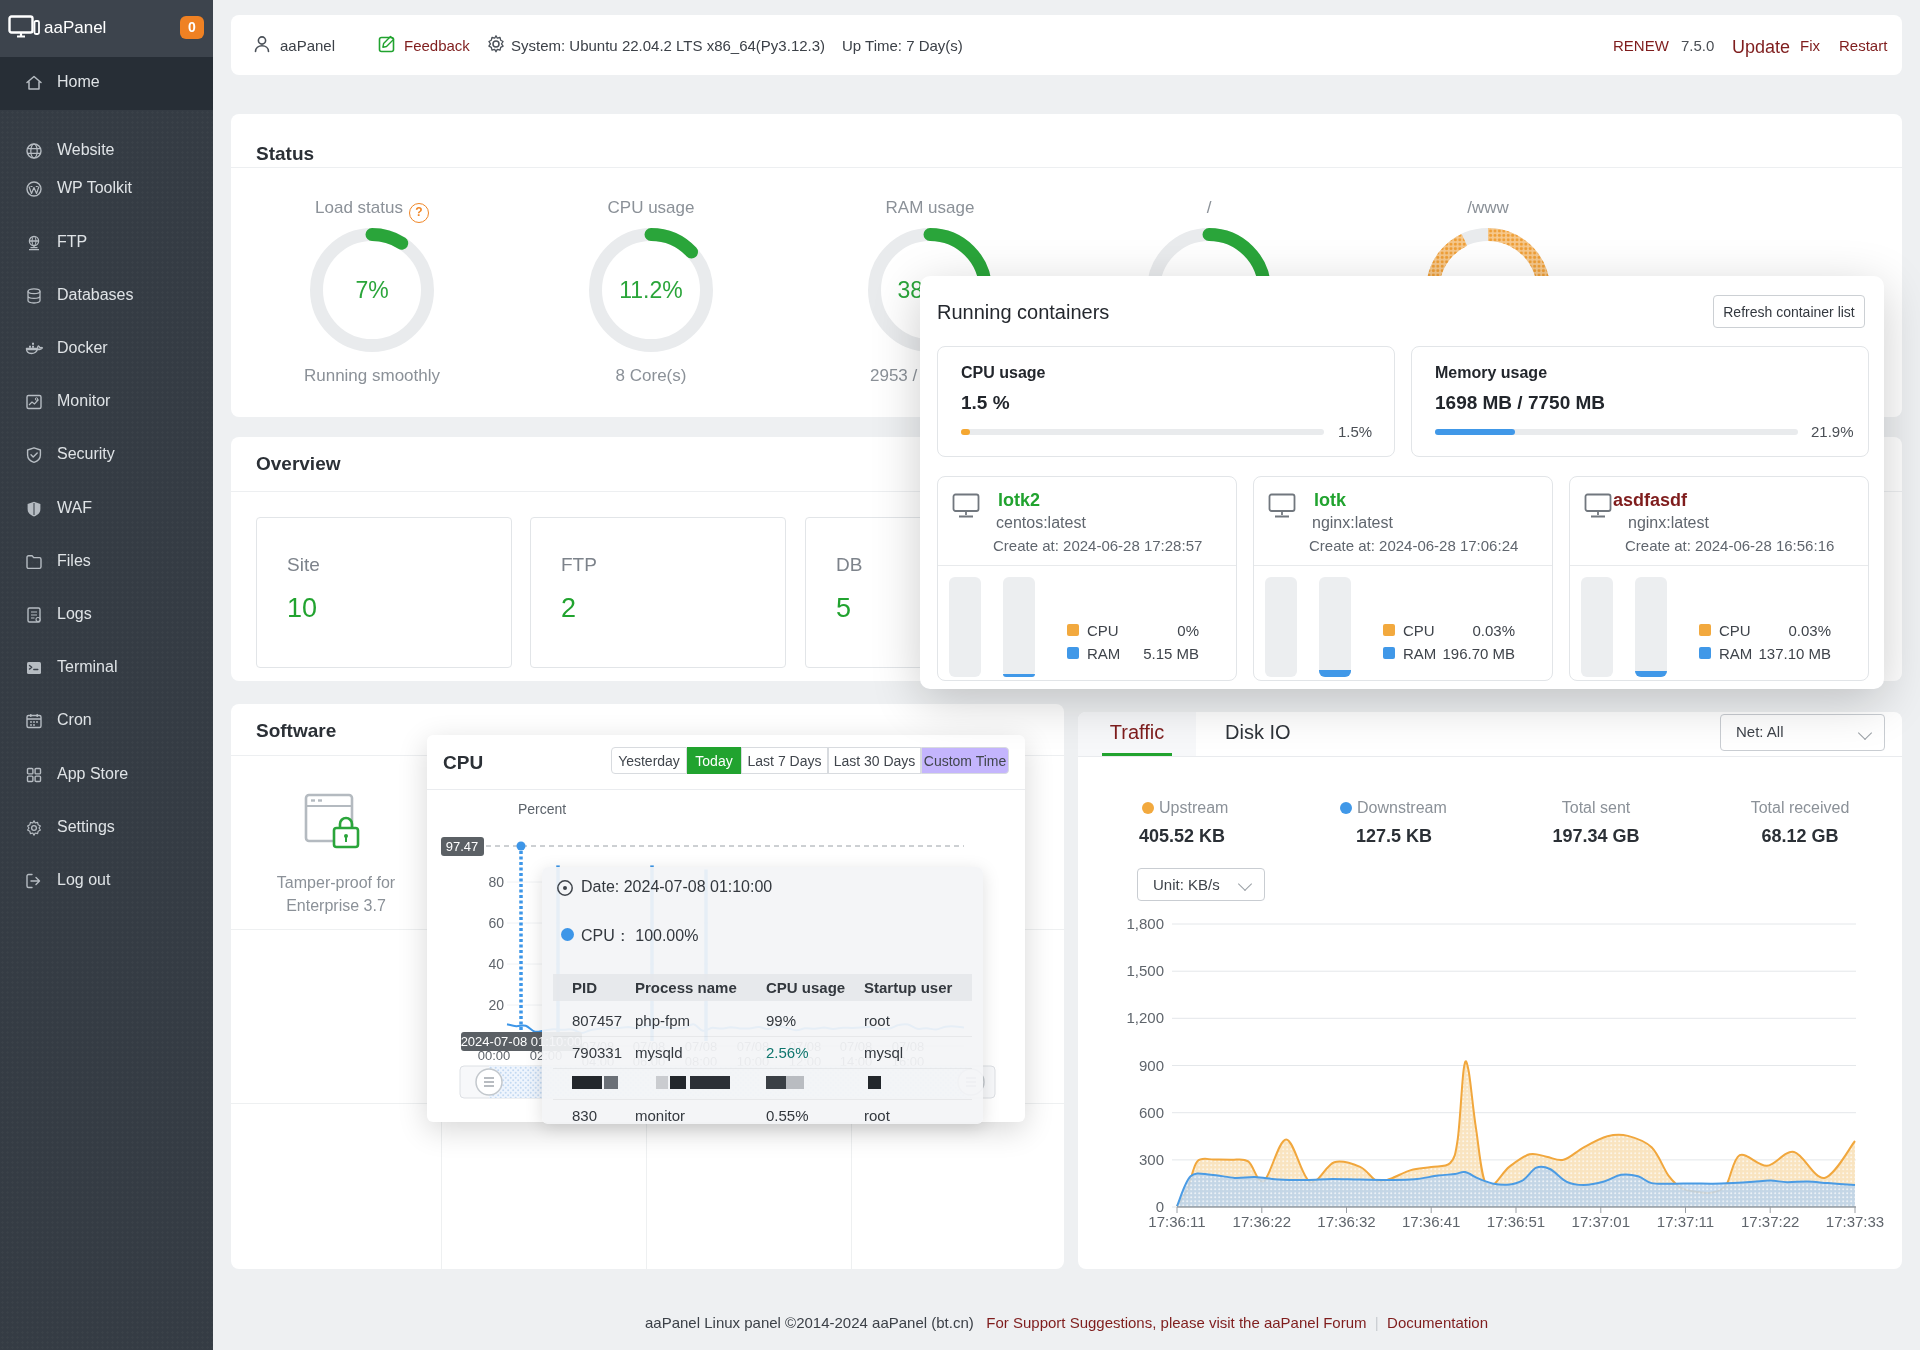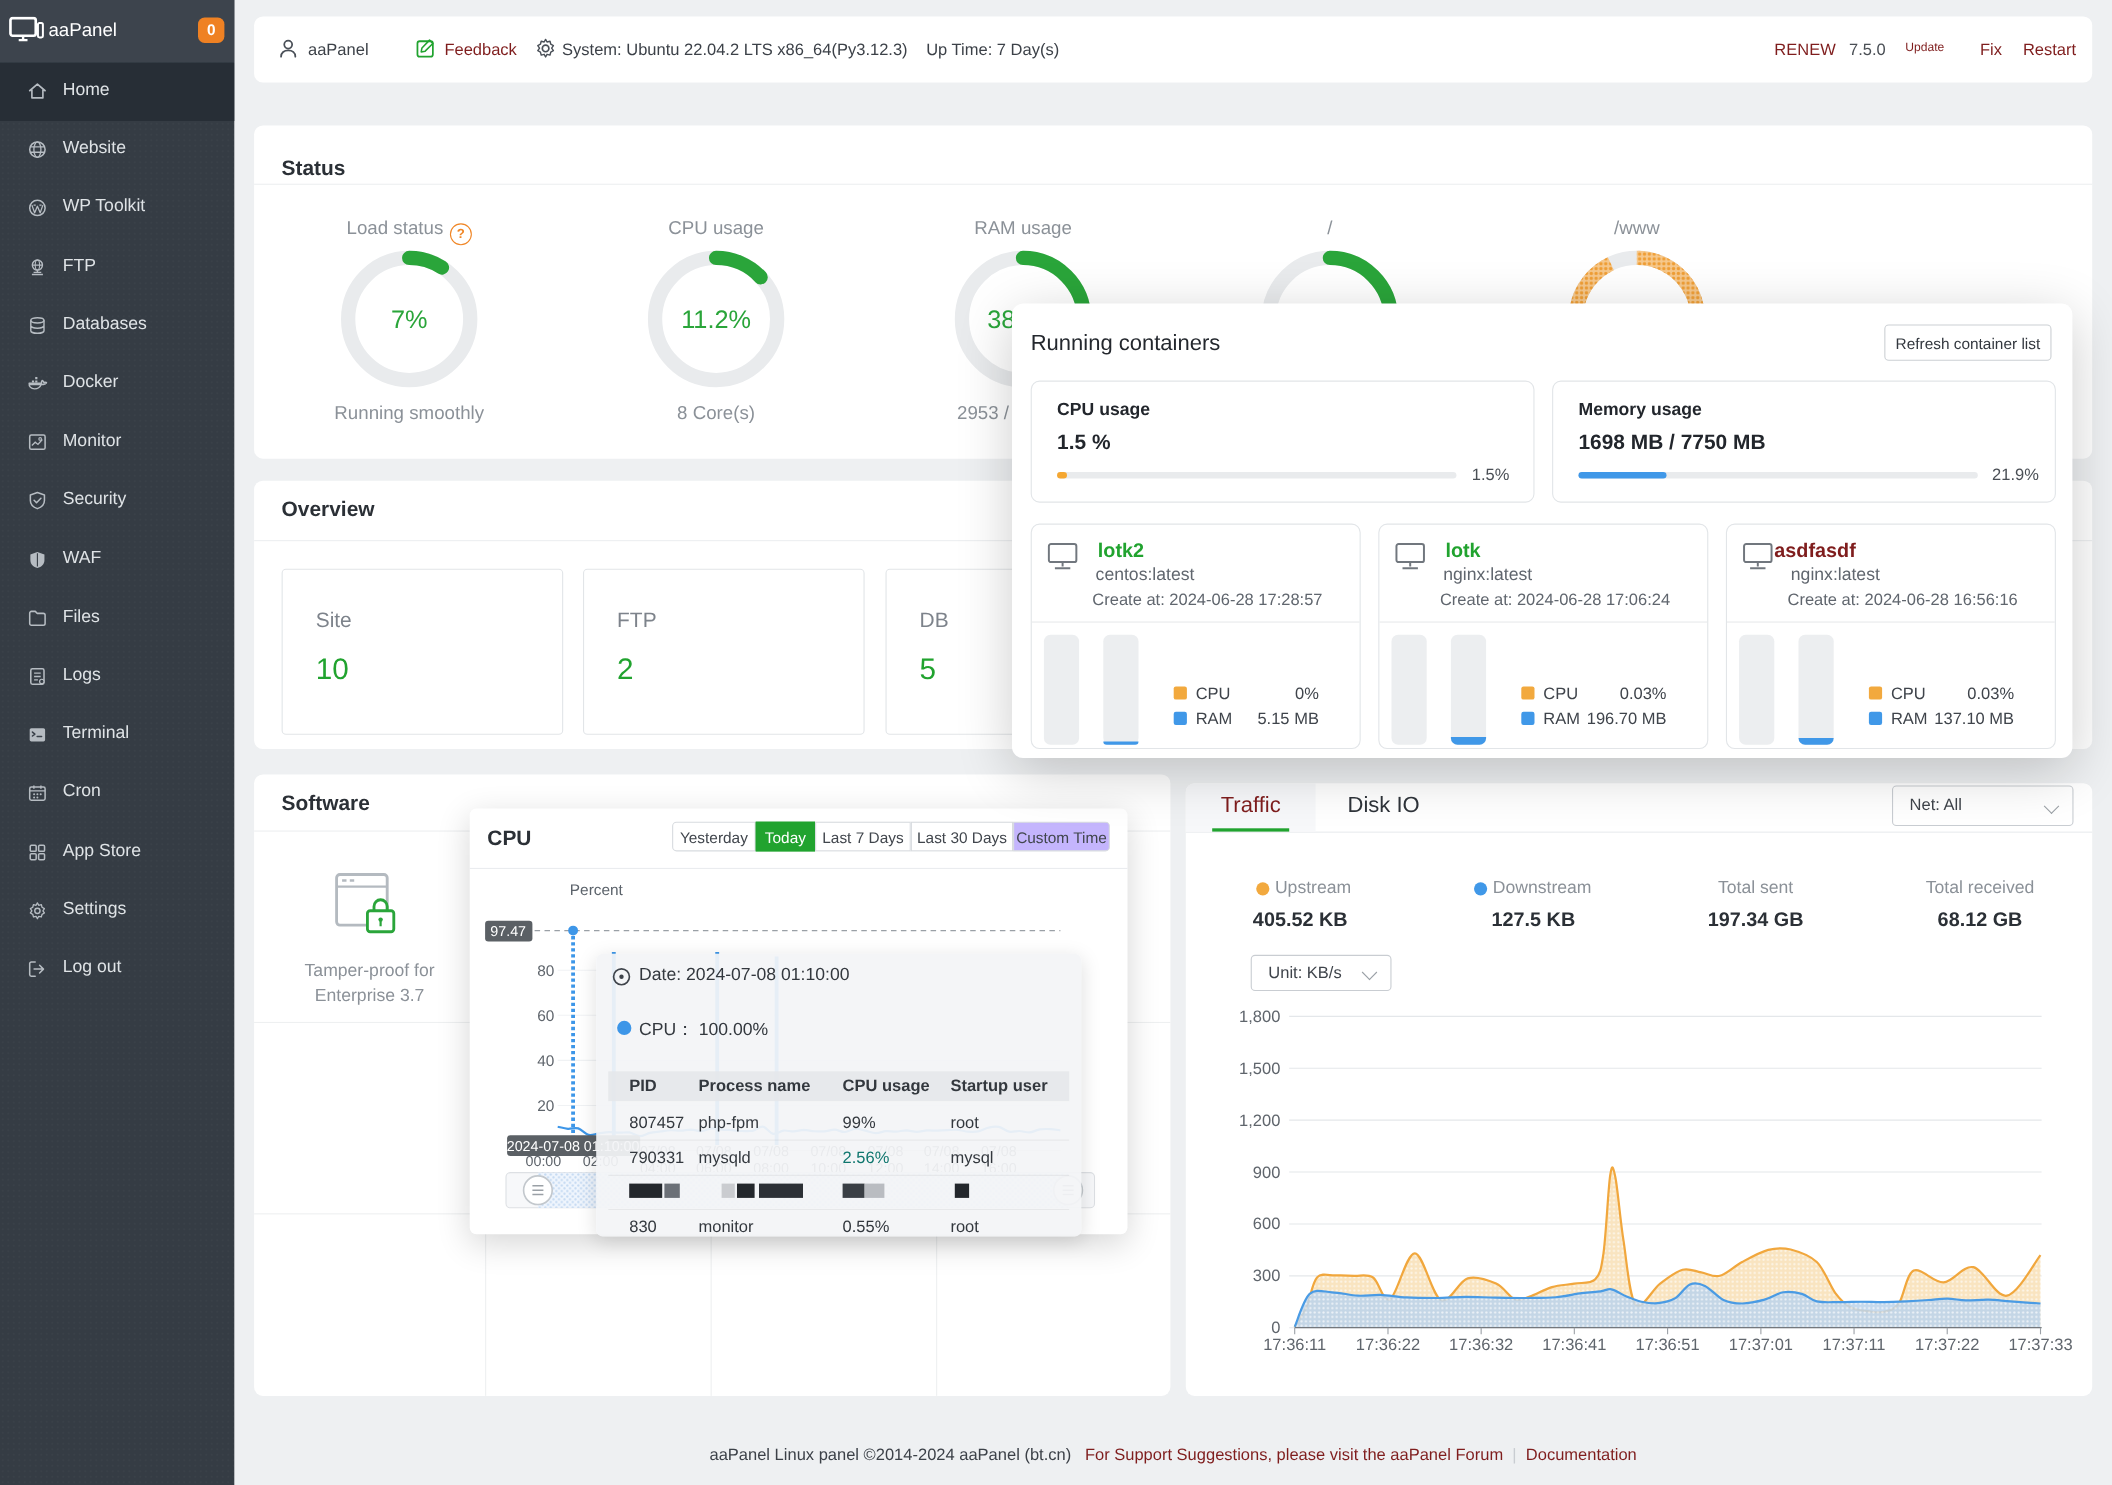--- a/index.html
+++ b/index.html
@@ -23,21 +23,21 @@
 <rect x="26.5" y="6" width="4.5" height="13" rx="1.4" fill="none" stroke="#fff" stroke-width="1.8"></rect>
 </svg>
 <div class="abs" style="left:44px;top:18px;font-size:17px;color:#fff">aaPanel</div>
 <div class="abs" style="left:180px;top:16px;width:24px;height:23px;background:#ef8123;border-radius:6px;color:#fff;font-size:14px;font-weight:700;text-align:center;line-height:23px">0</div>
 <div class="mi active" style="top:57px">
 <svg width="18" height="18" viewBox="0 0 18 18" style="position:absolute;left:25px;top:17px">
       <path d="M2 8.5 L9 2.5 L16 8.5 M4 7.5 V15 H14 V7.5" fill="none" stroke="#b6bcc2" stroke-width="1.5" stroke-linejoin="round" stroke-linecap="round"></path>
     </svg>
 <span>Home</span>
   </div>
-<div class="mi" style="top:110px">
+<div class="mi" style="top:125px">
 <svg width="18" height="18" viewBox="0 0 18 18" style="position:absolute;left:25px;top:17px">
       <circle cx="9" cy="9" r="7" fill="none" stroke="#b6bcc2" stroke-width="1.4"></circle>
       <ellipse cx="9" cy="9" rx="3.2" ry="7" fill="none" stroke="#b6bcc2" stroke-width="1.2"></ellipse>
       <path d="M2.3 6.6 H15.7 M2.3 11.4 H15.7" stroke="#b6bcc2" stroke-width="1.2" fill="none"></path>
     </svg>
 <span>Website</span>
   </div>
 <div class="mi" style="top:163px">
 <svg width="18" height="18" viewBox="0 0 18 18" style="position:absolute;left:25px;top:17px">
       <circle cx="9" cy="9" r="7" fill="none" stroke="#b6bcc2" stroke-width="1.4"></circle>
@@ -158,21 +158,21 @@
   </svg>
 <div class="abs green" style="left:404px;top:37px;font-size:15px">Feedback</div>
 <svg class="abs" style="left:486px;top:34px" width="20" height="20" viewBox="0 0 20 20">
     <circle cx="10" cy="10" r="3" fill="none" stroke="#4a5058" stroke-width="1.5"></circle>
 <path d="M10 1.8 l1.3 2.4 2.7 -0.7 0.7 2.7 2.4 1.3 -1.6 2.3 1.6 2.3 -2.4 1.3 -0.7 2.7 -2.7 -0.7 -1.3 2.4 -1.3 -2.4 -2.7 0.7 -0.7 -2.7 -2.4 -1.3 1.6 -2.3 -1.6 -2.3 2.4 -1.3 0.7 -2.7 2.7 0.7 Z" fill="none" stroke="#4a5058" stroke-width="1.3" stroke-linejoin="round"></path>
   </svg>
 <div class="abs" style="left:511px;top:37px;font-size:15px;color:#3c4148">System: Ubuntu 22.04.2 LTS x86_64(Py3.12.3)</div>
 <div class="abs" style="left:842px;top:37px;font-size:15px;color:#3c4148">Up Time: 7 Day(s)</div>
 <div class="abs green" style="left:1613px;top:37px;font-size:15px">RENEW</div>
 <div class="abs" style="left:1681px;top:37px;font-size:15px;color:#4a4f55">7.5.0</div>
-<div class="abs green" style="left:1732px;top:37px;font-size:11px">Update</div>
+<div class="abs green" style="left:1732px;top:37px;font-size:18px">Update</div>
 <div class="abs green" style="left:1800px;top:37px;font-size:15px">Fix</div>
 <div class="abs green" style="left:1839px;top:37px;font-size:15px">Restart</div>
 
 <div class="card" style="left:231px;top:114px;width:1671px;height:303px">
 <div class="sect-title" style="top:29px">Status</div>
 <div style="position:absolute;left:0;top:53px;width:100%;border-top:1px solid #edeff1"></div>
 </div>
 <div class="abs" style="left:232px;top:198px;width:280px;text-align:center">
 <div style="height:20px;font-size:17px;color:#8b9198">Load status<span style="display:inline-block;width:18px;height:18px;border:1.6px solid #f08626;border-radius:50%;color:#f08626;font-size:12px;line-height:17px;text-align:center;vertical-align:-3px;margin-left:6px;font-weight:700">?</span></div>
 <div style="position:relative;width:140px;height:140px;margin:2px auto 0">

